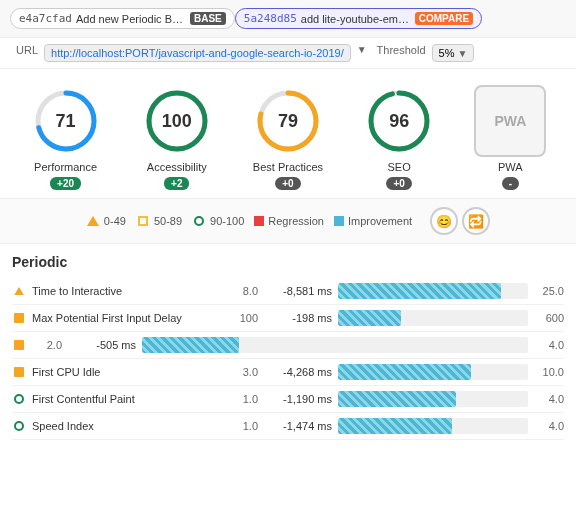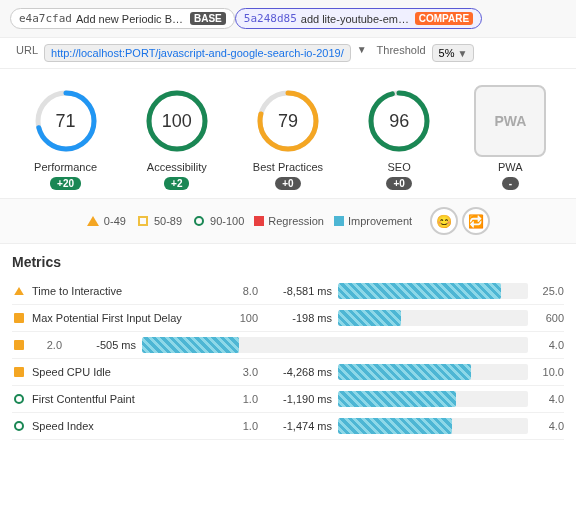--- a/index.html
+++ b/index.html
@@ -113,21 +113,21 @@
     }
     .gauge-container svg {
       transform: rotate(-90deg);
     }
     .gauge-number {
       position: absolute;
       top: 50%;
       left: 50%;
       transform: translate(-50%, -50%);
       font-size: 18px;
-      font-weight: 400;
+      font-weight: 700;
       color: #333;
     }
     .score-name {
       font-size: 11px;
       color: #333;
       text-align: center;
     }
     .score-delta {
       display: inline-block;
       border-radius: 10px;
@@ -400,21 +400,21 @@
     <div class="sq-blue"></div>
     <span>Improvement</span>
   </div>
   <div class="legend-btns">
     <button class="legend-btn">😊</button>
     <button class="legend-btn">🔁</button>
   </div>
 </div>
 
 <div class="metrics-section">
-  <div class="metrics-title">Metrics</div>
+  <div class="metrics-title">Periodic</div>
 
   <div class="metric-row">
     <div class="metric-icon">
         <div class="tri-orange" style="border-bottom-color:#f4a623;transform:scale(0.8)"></div>
       </div>
     <span class="metric-name">Time to Interactive</span>
     <span class="metric-base-val">8.0</span>
     <span class="metric-delta-val">-8,581 ms</span>
     <div class="metric-bar-container">
       <div class="metric-bar" style="width:86%"></div>
@@ -444,21 +444,21 @@
     <div class="metric-bar-container">
       <div class="metric-bar" style="width:25%"></div>
     </div>
     <span class="metric-max-val">4.0</span>
   </div>
 
   <div class="metric-row">
     <div class="metric-icon">
         <div class="sq-orange"></div>
       </div>
-    <span class="metric-name">Speed CPU Idle</span>
+    <span class="metric-name">First CPU Idle</span>
     <span class="metric-base-val">3.0</span>
     <span class="metric-delta-val">-4,268 ms</span>
     <div class="metric-bar-container">
       <div class="metric-bar" style="width:70%"></div>
     </div>
     <span class="metric-max-val">10.0</span>
   </div>
 
   <div class="metric-row">
     <div class="metric-icon">

